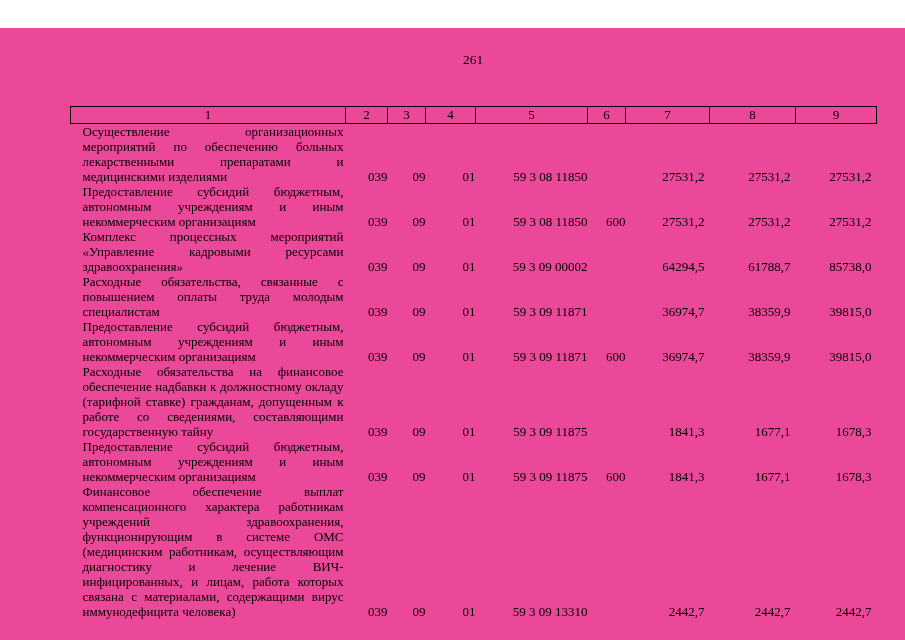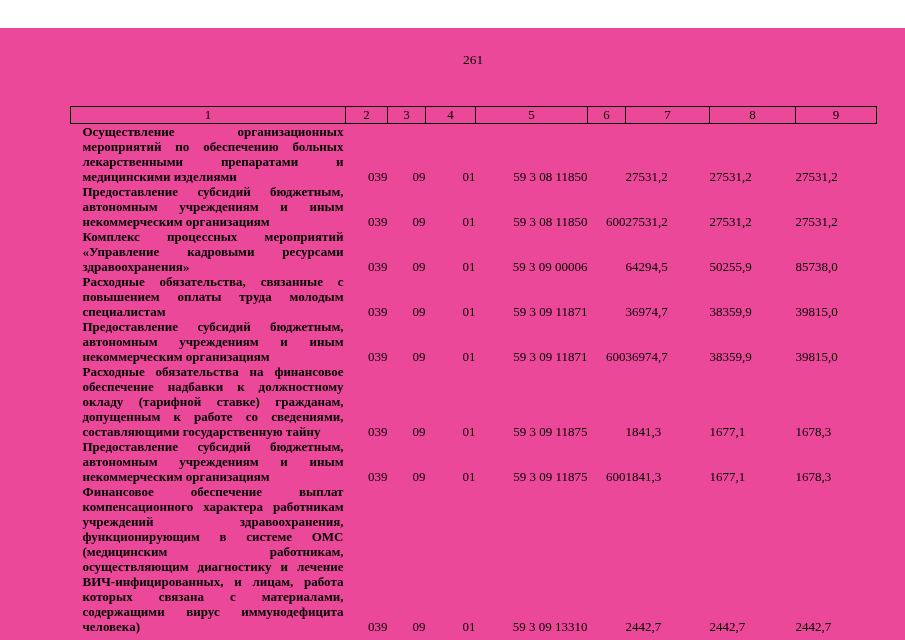--- a/index.html
+++ b/index.html
@@ -41,25 +41,24 @@
   }
   tbody td {
     vertical-align: bottom;
     padding: 0;
   }
   tbody td.desc {
     text-align: justify;
     padding-left: 12px;
     padding-right: 2px;
     hyphens: auto;
-    font-weight: bold;
     -webkit-hyphens: auto;
   }
   tbody td.ctr { text-align: right; }
-  tbody td.rgt { padding-right: 5px; }
+  tbody td.rgt { text-align: right; padding-right: 5px; }
 </style>
 </head>
 <body>
 
 <div class="page">
   <div class="page-number">261</div>
 
   <table class="budget-table">
     <colgroup>
       <col style="width:275px">
@@ -106,24 +105,24 @@
           <td class="ctr">600</td>
           <td class="rgt">27531,2</td>
           <td class="rgt">27531,2</td>
           <td class="rgt">27531,2</td>
         </tr>
         <tr>
           <td class="desc">Комплекс процессных мероприятий «Управление кадровыми ресурсами здравоохранения»</td>
           <td class="ctr">039</td>
           <td class="ctr">09</td>
           <td class="ctr">01</td>
-          <td class="ctr">59 3 09 00006</td>
+          <td class="ctr">59 3 09 00002</td>
           <td class="ctr"></td>
           <td class="rgt">64294,5</td>
-          <td class="rgt">50255,9</td>
+          <td class="rgt">61788,7</td>
           <td class="rgt">85738,0</td>
         </tr>
         <tr>
           <td class="desc">Расходные обязательства, связанные с повышением оплаты труда молодым специалистам</td>
           <td class="ctr">039</td>
           <td class="ctr">09</td>
           <td class="ctr">01</td>
           <td class="ctr">59 3 09 11871</td>
           <td class="ctr"></td>
           <td class="rgt">36974,7</td>

